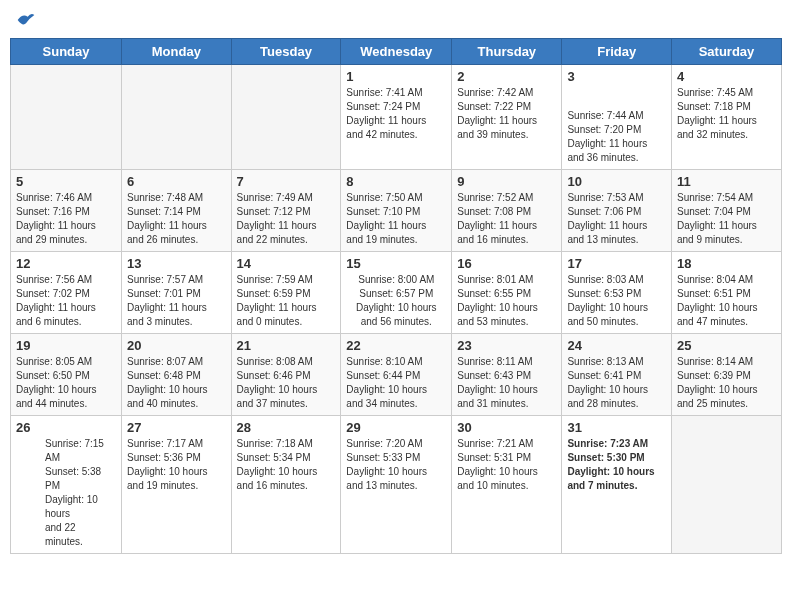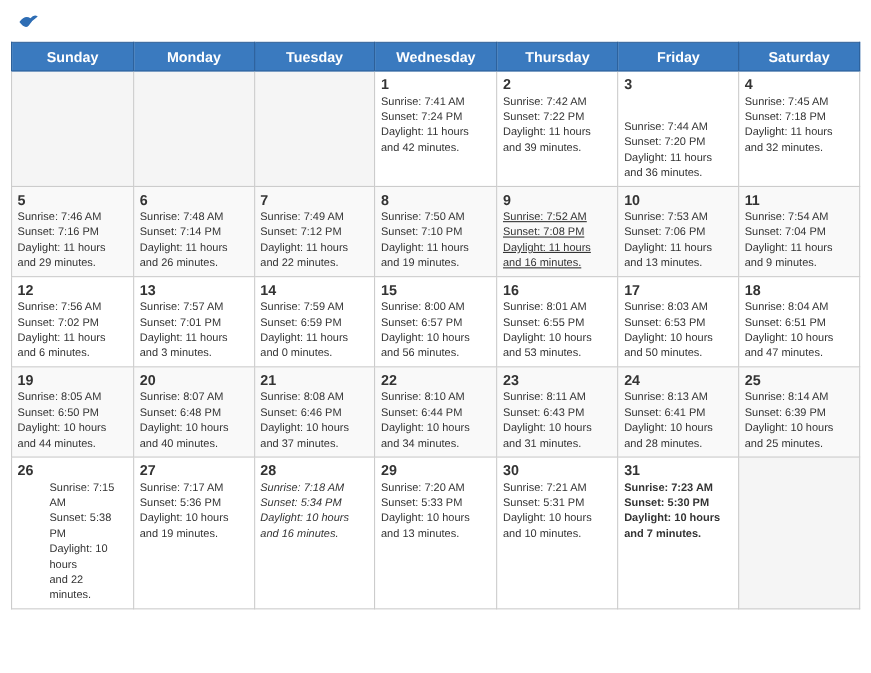--- a/index.html
+++ b/index.html
@@ -185,21 +185,21 @@
         </td>
         <td>
           <span class="day-number">8</span>
           <div class="day-info" style="white-space: pre-line;">Sunrise: 7:50 AM
 Sunset: 7:10 PM
 Daylight: 11 hours
 and 19 minutes.</div>
         </td>
         <td>
           <span class="day-number">9</span>
-          <div class="day-info" style="white-space: pre-line; text-decoration: underline;">Sunrise: 7:52 AM
+          <div class="day-info" style="white-space: pre-line;">Sunrise: 7:52 AM
 Sunset: 7:08 PM
 Daylight: 11 hours
 and 16 minutes.</div>
         </td>
         <td>
           <span class="day-number">10</span>
           <div class="day-info" style="white-space: pre-line;">Sunrise: 7:53 AM
 Sunset: 7:06 PM
 Daylight: 11 hours
 and 13 minutes.</div>
@@ -229,21 +229,21 @@
         </td>
         <td>
           <span class="day-number">14</span>
           <div class="day-info" style="white-space: pre-line;">Sunrise: 7:59 AM
 Sunset: 6:59 PM
 Daylight: 11 hours
 and 0 minutes.</div>
         </td>
         <td>
           <span class="day-number">15</span>
-          <div class="day-info" style="white-space: pre-line;">Sunrise: 8:00 AM
+          <div class="day-info" style="white-space: pre-line; text-align: center;">Sunrise: 8:00 AM
 Sunset: 6:57 PM
 Daylight: 10 hours
 and 56 minutes.</div>
         </td>
         <td>
           <span class="day-number">16</span>
           <div class="day-info" style="white-space: pre-line;">Sunrise: 8:01 AM
 Sunset: 6:55 PM
 Daylight: 10 hours
 and 53 minutes.</div>
@@ -324,21 +324,21 @@
         </td>
         <td>
           <span class="day-number">27</span>
           <div class="day-info" style="white-space: pre-line;">Sunrise: 7:17 AM
 Sunset: 5:36 PM
 Daylight: 10 hours
 and 19 minutes.</div>
         </td>
         <td>
           <span class="day-number">28</span>
-          <div class="day-info" style="white-space: pre-line; font-style: italic;">Sunrise: 7:18 AM
+          <div class="day-info" style="white-space: pre-line;">Sunrise: 7:18 AM
 Sunset: 5:34 PM
 Daylight: 10 hours
 and 16 minutes.</div>
         </td>
         <td>
           <span class="day-number">29</span>
           <div class="day-info" style="white-space: pre-line;">Sunrise: 7:20 AM
 Sunset: 5:33 PM
 Daylight: 10 hours
 and 13 minutes.</div>

